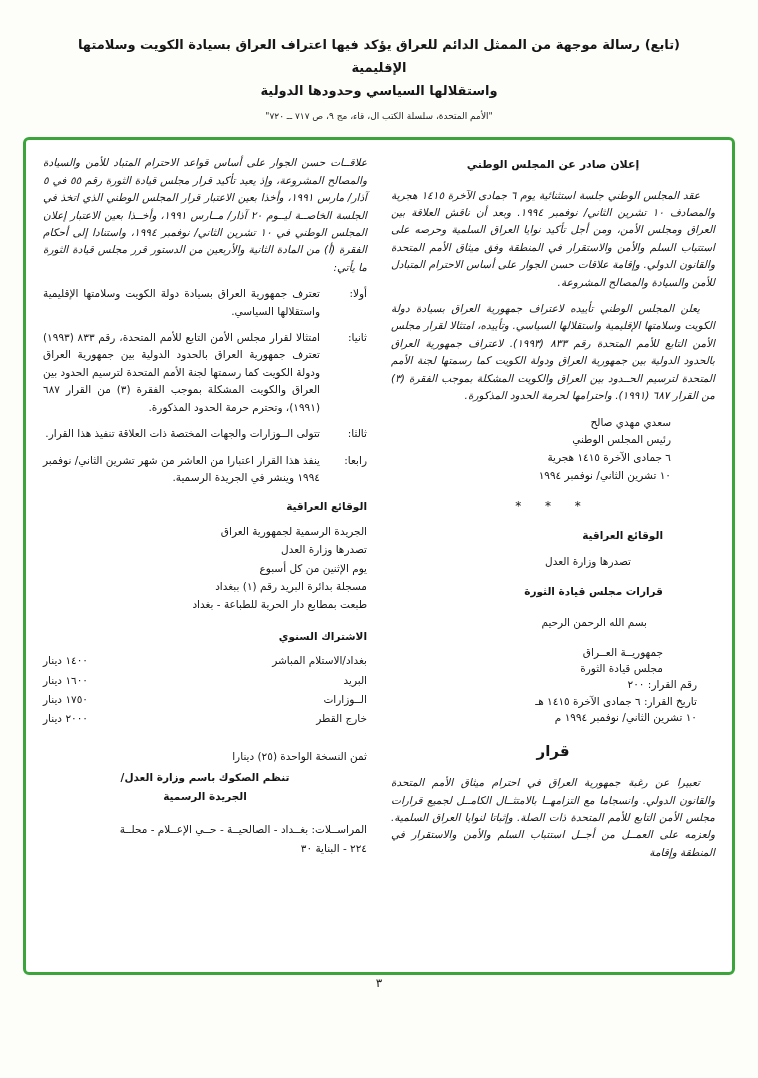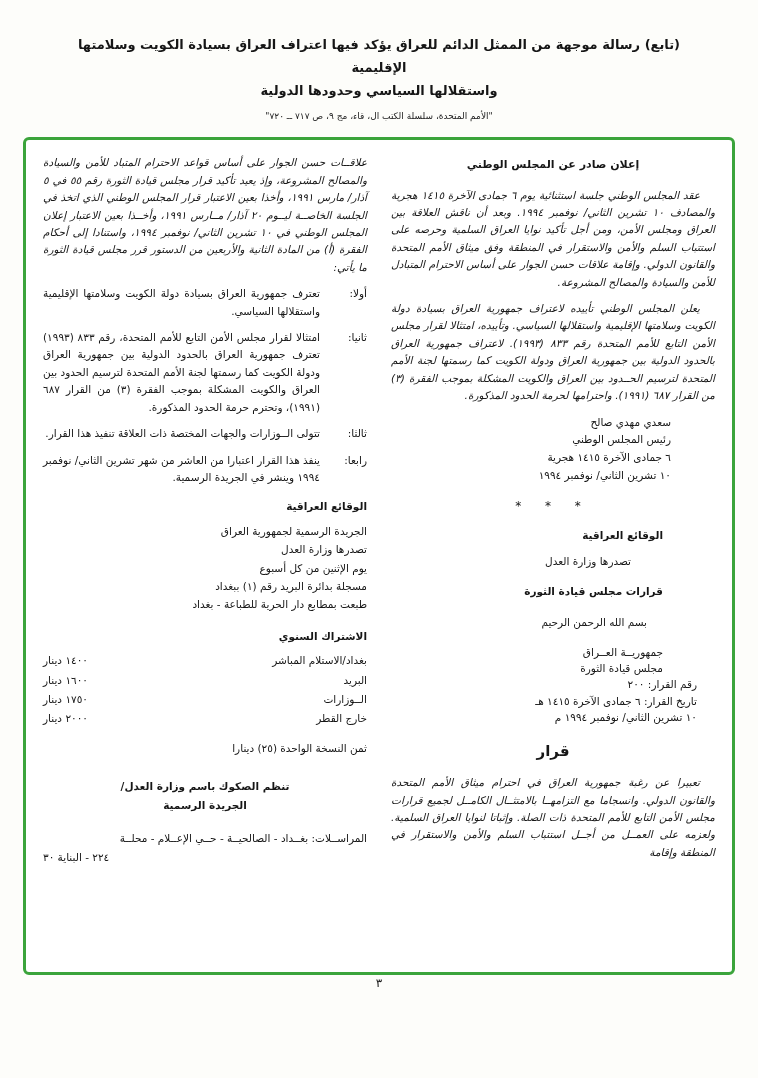--- a/index.html
+++ b/index.html
@@ -63,25 +63,25 @@
   .item-row { display: flex; gap: 9px; margin-bottom: 9px; }
   .item-label { min-width: 38px; flex-shrink: 0; }
   .item-text { flex: 1; text-align: justify; }
 
   .facts-heading { font-weight: bold; margin: 12px 0 6px; }
   .facts-line { line-height: 1.75; }
 
   .sub-heading { font-weight: bold; margin: 14px 0 6px; }
   .price-row { display: flex; justify-content: space-between; line-height: 1.85; }
   .price-val { white-space: nowrap; }
-  .copy-price { margin-top: 10px; line-height: 1.85; }
+  .copy-price { margin-top: 18px; line-height: 1.85; }
 
-  .cheques { text-align: center; margin-top: 19px; line-height: 1.8; font-weight: bold; }
+  .cheques { text-align: center; margin-top: 2px; line-height: 1.8; font-weight: bold; }
   .correspondence { margin-top: 14px; text-align: justify; line-height: 1.8; }
-  .corr-2 { text-align: left; }
+  .corr-2 { text-align: right; }
 
   .page-number {
     position: absolute;
     top: 976px;
     left: 50%;
     transform: translateX(-50%);
     font-size: 12px;
   }
 </style>
 </head>

